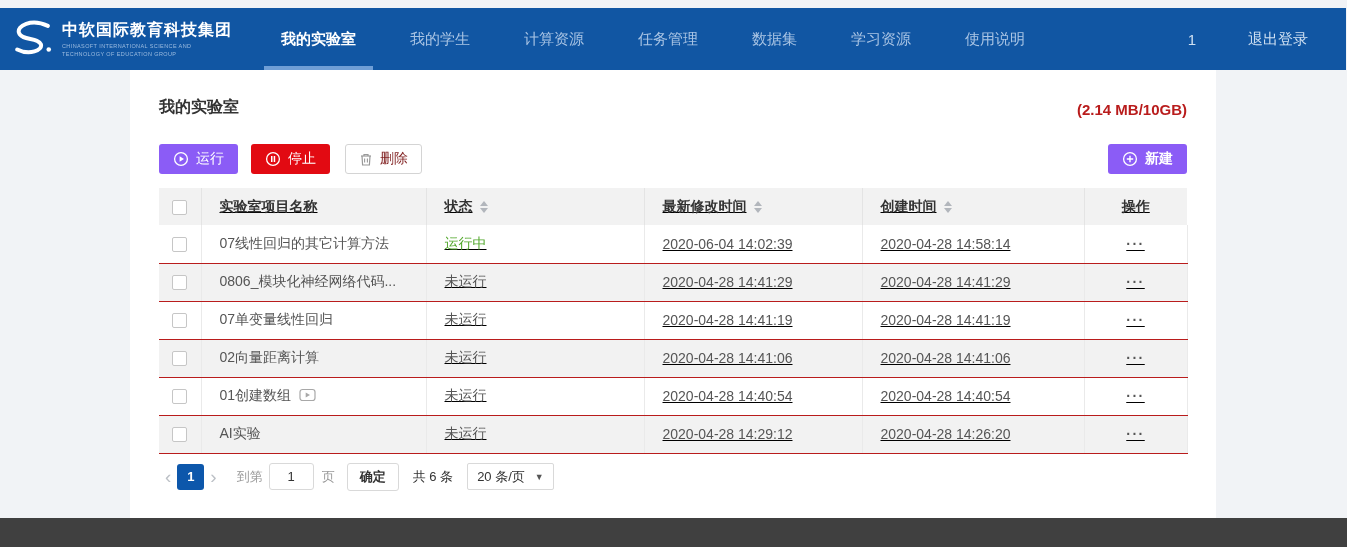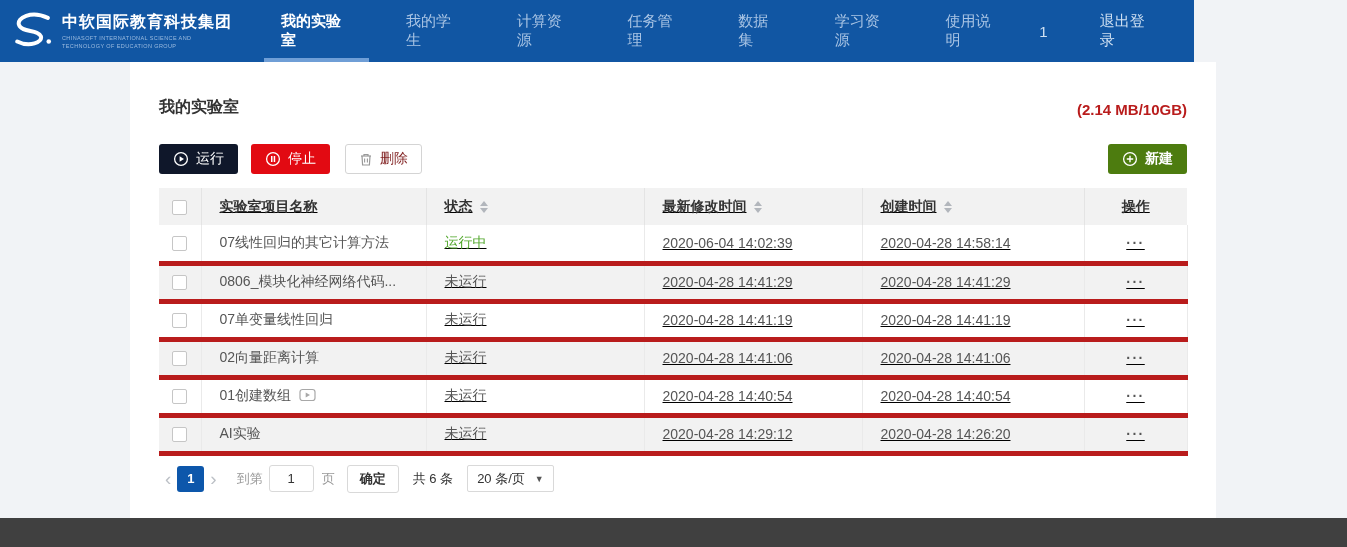--- a/index.html
+++ b/index.html
@@ -1,20 +1,20 @@
 <!DOCTYPE html>
 <html><head>
 <meta charset="utf-8">
 <style>
   * { margin:0; padding:0; box-sizing:border-box; }
   html,body { width:1347px; height:547px; overflow:hidden; }
   body { font-family:"Liberation Sans","DejaVu Sans",sans-serif; background:#f1f3f6; position:relative; }
 
   
-  .navbar { position:absolute; top:0; left:0; width:1194px; height:62px; background:#1156a3; display:flex; align-items:center; color:#fff; z-index:5; }
+  .navbar { position:absolute; top:8px; left:0; width:1346px; height:62px; background:#1156a3; display:flex; align-items:center; color:#fff; z-index:5; }
   .brand { display:flex; align-items:center; margin-left:10px; }
   .logo { width:46px; height:44px; display:flex; align-items:center; justify-content:center; }
   .brand-text { margin-left:6px; }
   .brand-title { font-size:16px; font-weight:bold; letter-spacing:1px; }
   .brand-subtitle { font-size:5.5px; color:#9cbce0; width:170px; line-height:1.4; letter-spacing:0.4px; margin-top:2px; }
   .nav-items { display:flex; align-items:stretch; height:62px; margin-left:22px; }
   .nav-item { position:relative; display:flex; align-items:center; padding:0 17px; margin:0 10px; font-size:15px; color:#a9c4e4; cursor:pointer; }
   .nav-item.active { color:#ffffff; font-weight:bold; }
   .nav-item.active::after { content:""; position:absolute; left:0; right:0; bottom:0; height:4px; background:#6f9ed6; }
   .nav-right { margin-left:auto; display:flex; align-items:center; margin-right:38px; }
@@ -23,34 +23,34 @@
 
   
   .content { position:absolute; top:62px; left:130px; width:1086px; height:456px; background:#ffffff; padding:0 29px; }
   .page-head { display:flex; justify-content:space-between; align-items:flex-end; margin-top:35px; }
   .page-title { font-size:16px; font-weight:bold; color:#333; }
   .storage { font-size:15px; font-weight:bold; color:#b91c1c; }
 
   
   .toolbar { display:flex; align-items:center; margin-top:26px; }
   .btn { height:30px; padding:0 13px; border-radius:3px; font-size:14px; display:inline-flex; align-items:center; gap:7px; cursor:pointer; border:1px solid transparent; background:#fff; }
-  .btn-run { background:#0f172a; color:#fff; margin-right:13px; }
+  .btn-run { background:#8b5cf6; color:#fff; margin-right:13px; }
   .btn-stop { background:#e20a12; color:#fff; margin-right:15px; }
   .btn-delete { border-color:#d4d4d4; color:#7f1d1d; }
-  .btn-new { margin-left:auto; background:#4d7c0f; color:#fff; font-weight:bold; }
+  .btn-new { margin-left:auto; background:#8b5cf6; color:#fff; font-weight:bold; }
   .btn svg { display:block; }
 
   
   table { margin-top:14px; width:1028px; border-collapse:collapse; table-layout:fixed;text-decoration:underline; }
   col.c-check{width:42px;} col.c-name{width:225px;} col.c-status{width:218px;}
   col.c-mod{width:218px;} col.c-create{width:222px;} col.c-act{width:103px;}
   thead th { background:#f2f2f2; height:37px; font-size:14px; font-weight:bold; color:#333; text-align:left; padding-left:18px; border-right:1px solid #e4e4e4; }
   thead th:last-child { border-right:none; text-align:center; padding-left:0; }
   thead th.th-check { padding-left:0; text-align:center; }
-  tbody td { height:38px; font-size:14px; color:#555; padding-left:18px; border-right:1px solid #eaeaea; border-bottom:5px solid #b91c1c; background:#fff; }
+  tbody td { height:38px; font-size:14px; color:#555; padding-left:18px; border-right:1px solid #eaeaea; border-bottom:1px solid #b91c1c; background:#fff; }
   tbody tr.striped td { background:#f2f2f2; }
   tbody td.td-check { padding-left:0; text-align:center; }
   tbody td.td-action { text-align:center; padding-left:0; }
   .checkbox { display:inline-block; width:15px; height:15px; background:#fff; border:1px solid #c6c6c6; border-radius:2px; vertical-align:middle; cursor:pointer; }
   .status-running { color:#52a82c; }
   .more-dots { font-weight:bold; color:#555; letter-spacing:1.5px; cursor:pointer; font-size:14px; }
   .name-wrap { display:inline-flex; align-items:center; gap:8px; }
   .video-icon { display:none; }
   .has-video .video-icon { display:inline-block; }
   .sort { display:inline-flex; flex-direction:column; gap:2px; margin-left:7px; vertical-align:middle; cursor:pointer; }

